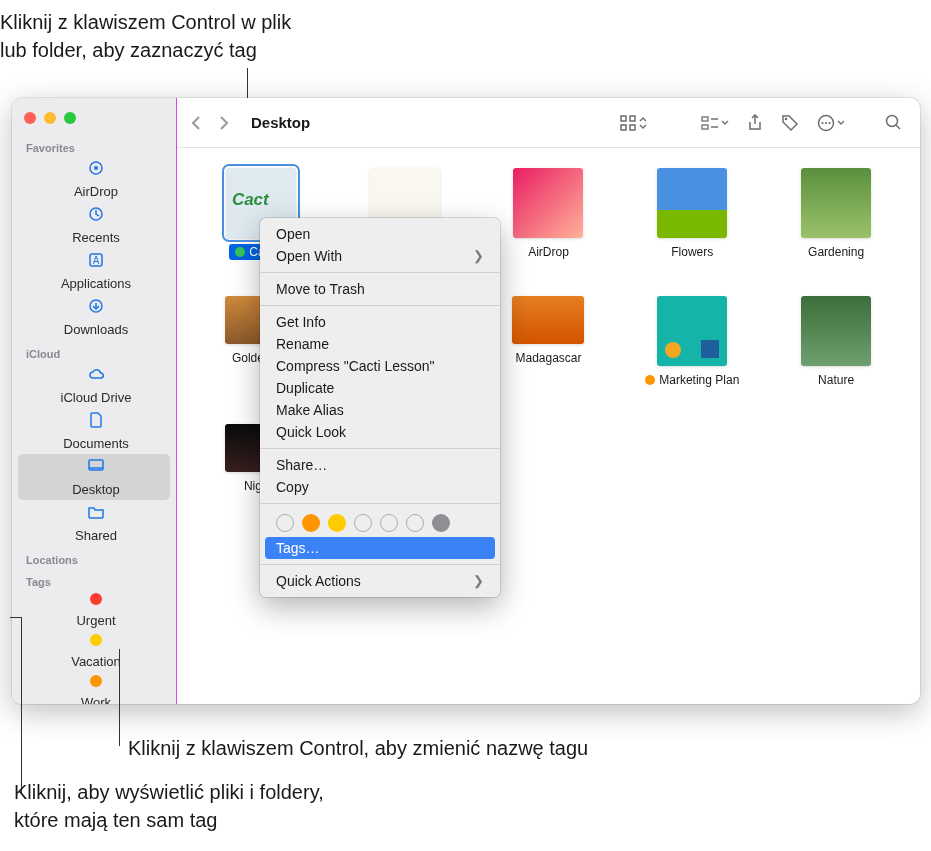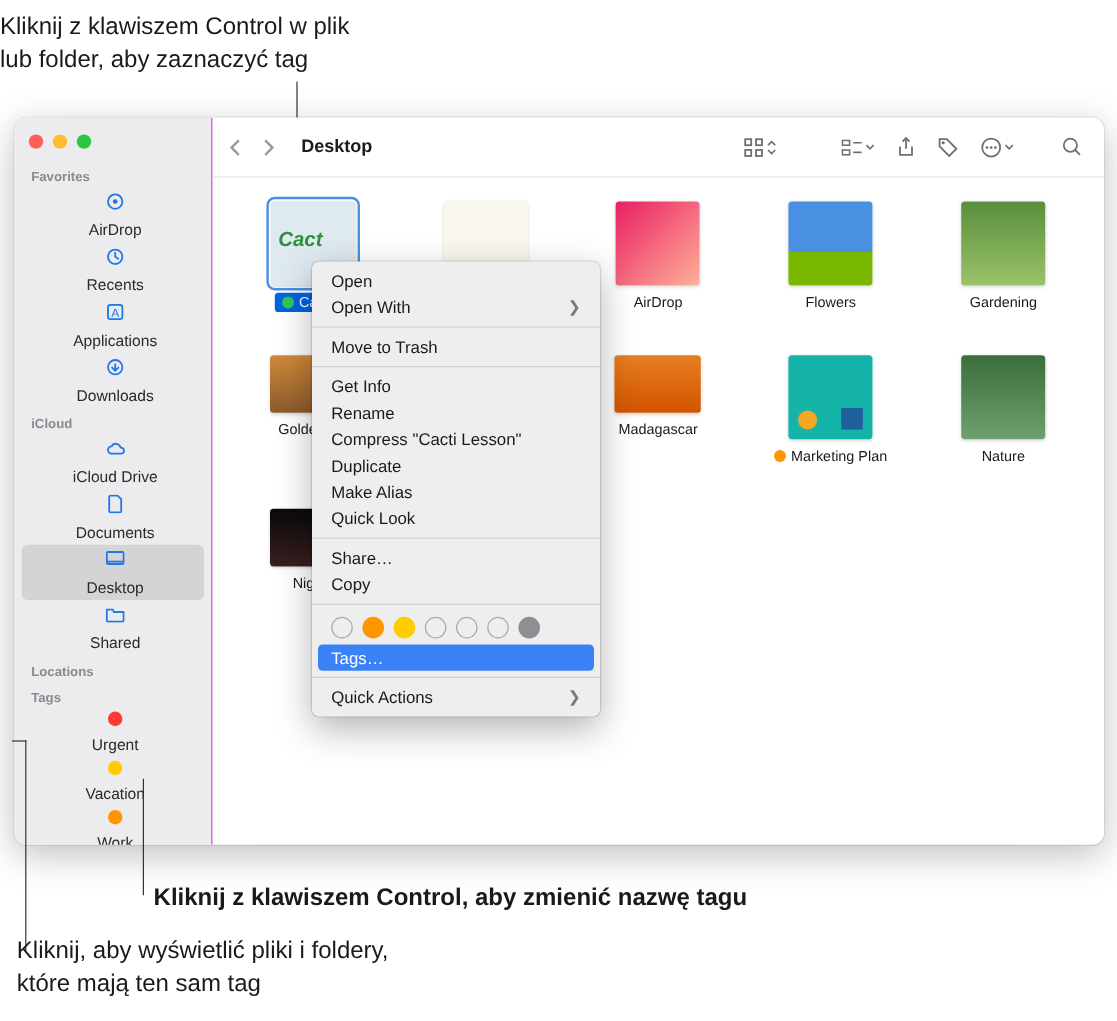--- a/index.html
+++ b/index.html
@@ -181,21 +181,20 @@
   .ctx-tagcircle.filled { border: none; }
   
   .callout-bottom {
     font-size: 20px;
     line-height: 28px;
   }
   .callout-1 {
     position: absolute;
     left: 128px;
     top: 734px;
-    font-weight: bold;
   }
   .callout-2 {
     position: absolute;
     left: 14px;
     top: 778px;
   }
   .callout-line-1 {
     position: absolute;
     left: 119px; top: 649px;
     width: 1px; height: 97px;

